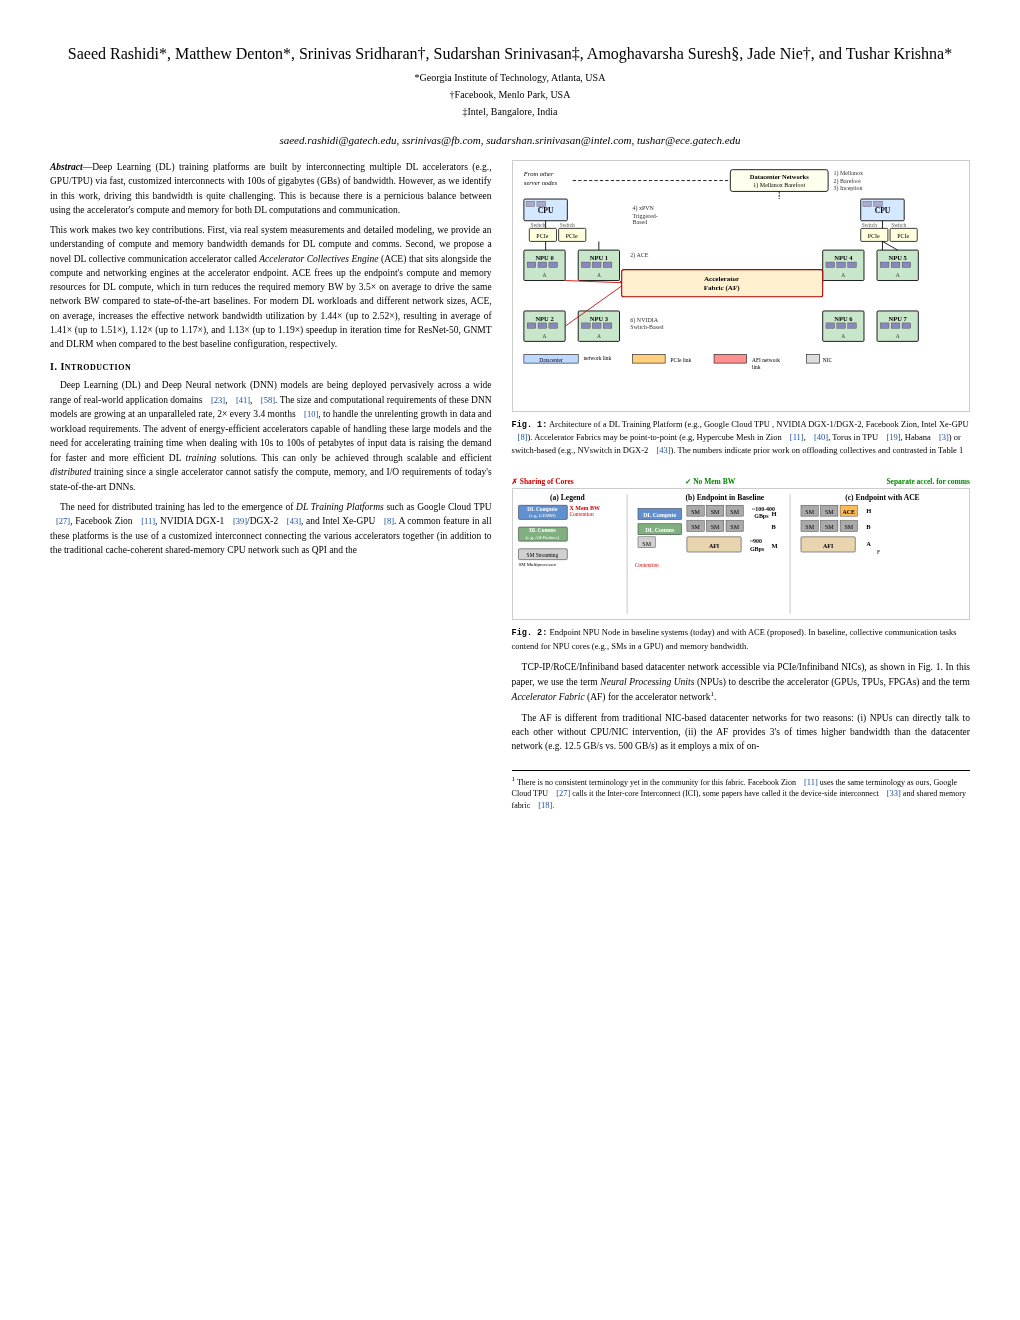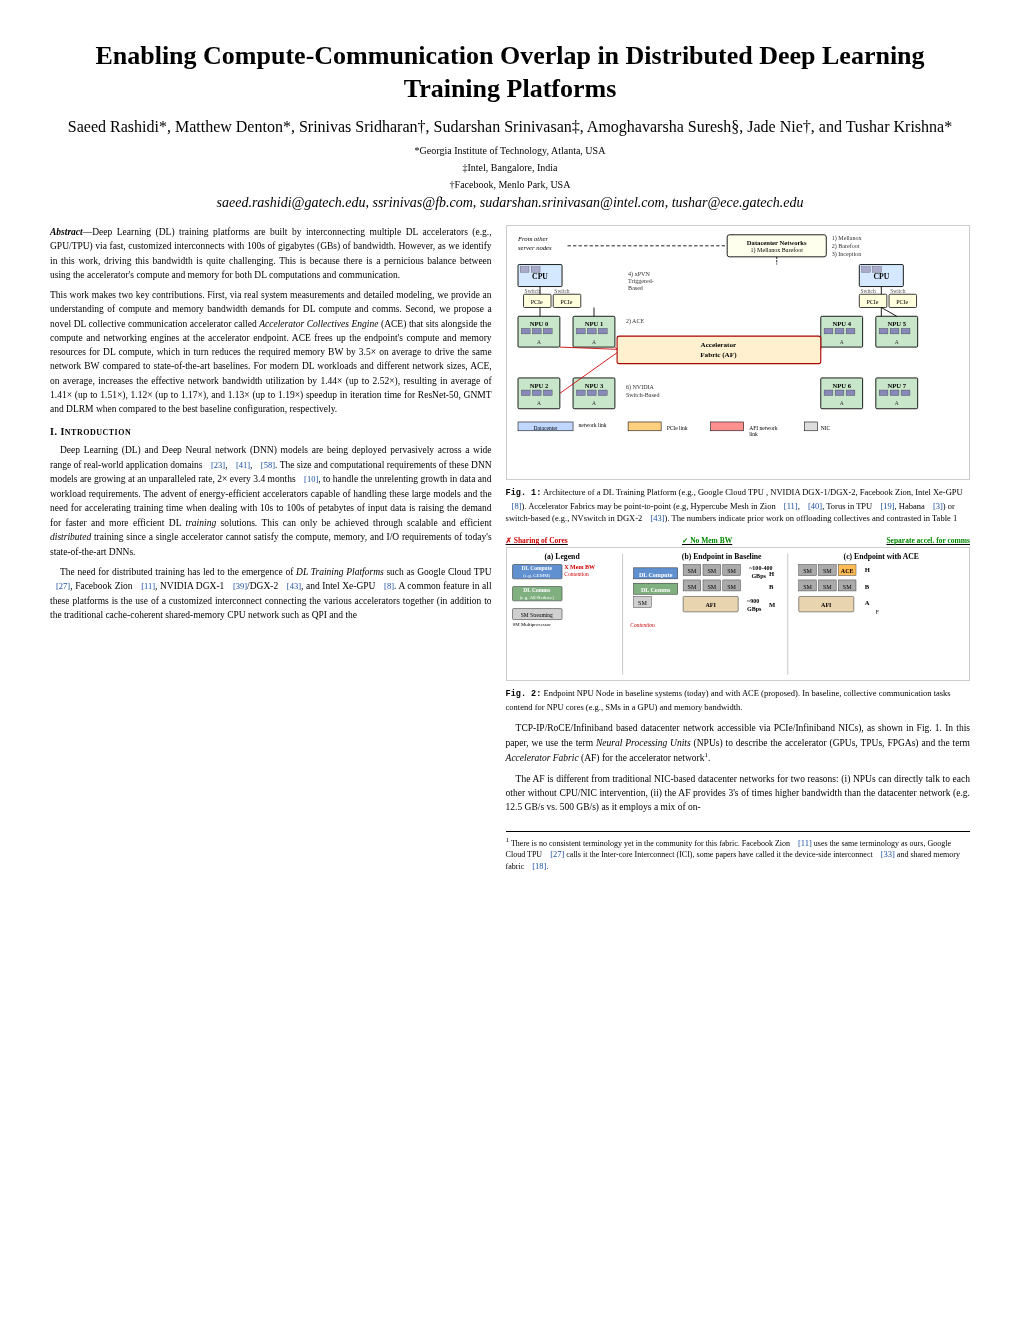--- a/index.html
+++ b/index.html
@@ -31,29 +31,29 @@
     }
 
     .affiliations {
       font-size: 10px;
       line-height: 1.7;
       margin-top: 2px;
     }
 
     .email-line {
       font-style: italic;
-      font-size: 14px;
-      margin-top: 2px;
+      font-size: 11px;
+      margin-top: 14px;
     }
 
     sup { font-size: 7px; }
 
     .two-col {
       display: flex;
-      gap: 14px;
+      gap: 20px;
       margin-top: 14px;
     }
 
     .col-left {
       width: 48%;
       flex-shrink: 0;
     }
 
     .col-right {
       flex: 1;
@@ -124,44 +124,42 @@
     
     .fig1-wrap {
       border: none;
       width: 100%;
       margin-bottom: 4px;
     }
 
     
     .fig2-wrap {
       width: 100%;
-      margin-top: 12px;
-      text-decoration: underline;
+      margin-top: 21px;
     }
 
     .footnote-line {
       border-top: 0.5px solid #000;
       margin-top: 16px;
       padding-top: 4px;
       font-size: 8px;
       line-height: 1.4;
     }
 
     .italic { font-style: italic; }
   </style>
 </head>
 <body>
 
 <div class="title-section">
-  <div class="main-title">Enabling Compute-Communication Overlap in Distributed Deep Learning Training Platforms</div>
   <div class="authors">Saeed Rashidi*, Matthew Denton*, Srinivas Sridharan†, Sudarshan Srinivasan‡, Amoghavarsha Suresh§, Jade Nie†, and Tushar Krishna*</div>
   <div class="affiliations">
     <div>*Georgia Institute of Technology, Atlanta, USA</div>
+    <div>†Facebook, Menlo Park, USA</div>
     <div>‡Intel, Bangalore, India</div>
-    <div>†Facebook, Menlo Park, USA</div>
   </div>
   <div class="email-line">saeed.rashidi@gatech.edu, ssrinivas@fb.com, sudarshan.srinivasan@intel.com, tushar@ece.gatech.edu</div>
 </div>
 
 <div class="two-col">
 
   <div class="col-left">
 
     <div class="abstract-block">
       <p>

